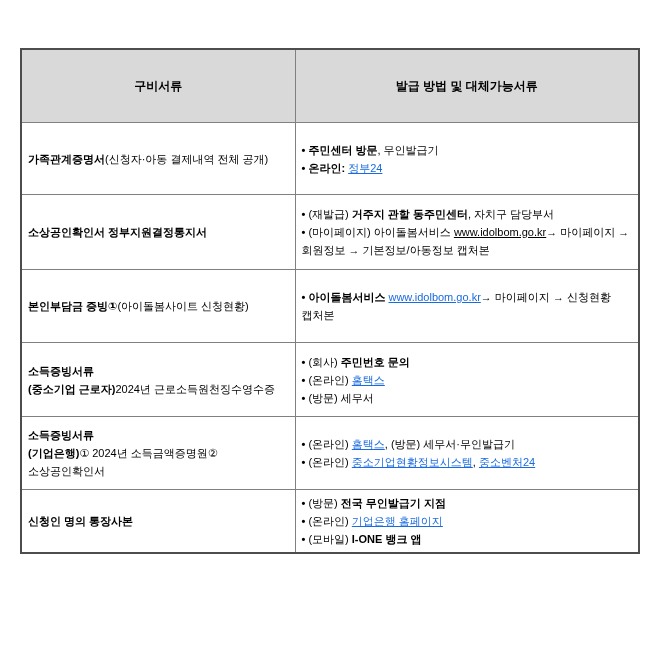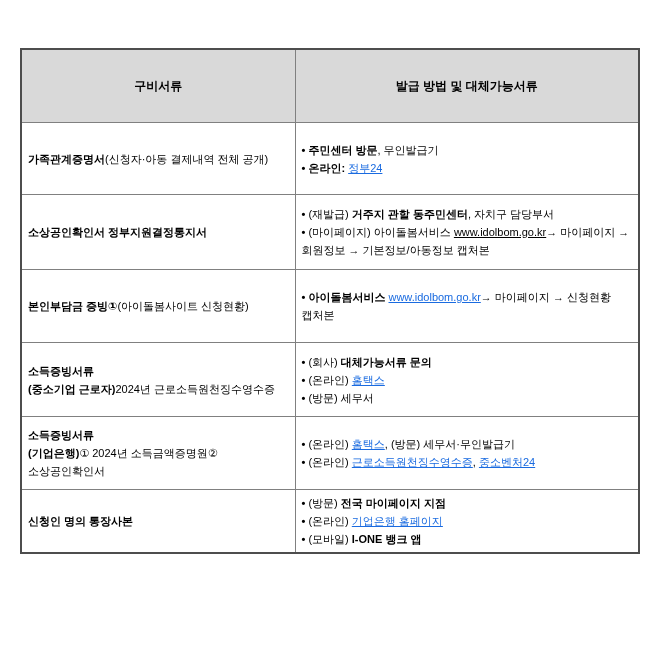--- a/index.html
+++ b/index.html
@@ -77,34 +77,34 @@
       </tr>
       <tr>
         <td class="doc-cell"><span class="b">본인부담금 증빙①</span><span>(아이돌봄사이트 신청현황)</span></td>
         <td class="method-cell">
           <div class="line"><span class="bullet">• </span><span class="b">아이돌봄서비스 </span><a class="lnk" href="#">www.idolbom.go.kr</a><span>→ 마이페이지 → 신청현황 캡처본</span></div>
         </td>
       </tr>
       <tr>
         <td class="doc-cell"><span class="b">소득증빙서류</span><br><span class="b">(중소기업 근로자)</span><span>2024년 근로소득원천징수영수증</span></td>
         <td class="method-cell">
-          <div class="line"><span class="bullet">• </span><span>(회사) </span><span class="b">대체가능서류 문의</span></div>
+          <div class="line"><span class="bullet">• </span><span>(회사) </span><span class="b">주민번호 문의</span></div>
           <div class="line"><span class="bullet">• </span><span>(온라인) </span><a class="lnk" href="#">홈택스</a></div>
           <div class="line"><span class="bullet">• </span><span>(방문) 세무서</span></div>
         </td>
       </tr>
       <tr>
         <td class="doc-cell"><span class="b">소득증빙서류</span><br><span class="b">(기업은행)</span><span>① 2024년 소득금액증명원② 소상공인확인서</span></td>
         <td class="method-cell">
           <div class="line"><span class="bullet">• </span><span>(온라인) </span><a class="lnk" href="#">홈택스</a><span>, (방문) 세무서·무인발급기</span></div>
-          <div class="line"><span class="bullet">• </span><span>(온라인) </span><a class="lnk" href="#">근로소득원천징수영수증</a><span>, </span><a class="lnk" href="#">중소벤처24</a></div>
+          <div class="line"><span class="bullet">• </span><span>(온라인) </span><a class="lnk" href="#">중소기업현황정보시스템</a><span>, </span><a class="lnk" href="#">중소벤처24</a></div>
         </td>
       </tr>
       <tr>
         <td class="doc-cell"><span class="b">신청인 명의 통장사본</span></td>
         <td class="method-cell">
-          <div class="line"><span class="bullet">• </span><span>(방문) </span><span class="b">전국 마이페이지 지점</span></div>
+          <div class="line"><span class="bullet">• </span><span>(방문) </span><span class="b">전국 무인발급기 지점</span></div>
           <div class="line"><span class="bullet">• </span><span>(온라인) </span><a class="lnk" href="#">기업은행 홈페이지</a></div>
           <div class="line"><span class="bullet">• </span><span>(모바일) </span><span class="b">I-ONE 뱅크 앱</span></div>
         </td>
       </tr>
     </tbody>
 </table>
 
 </body></html>

